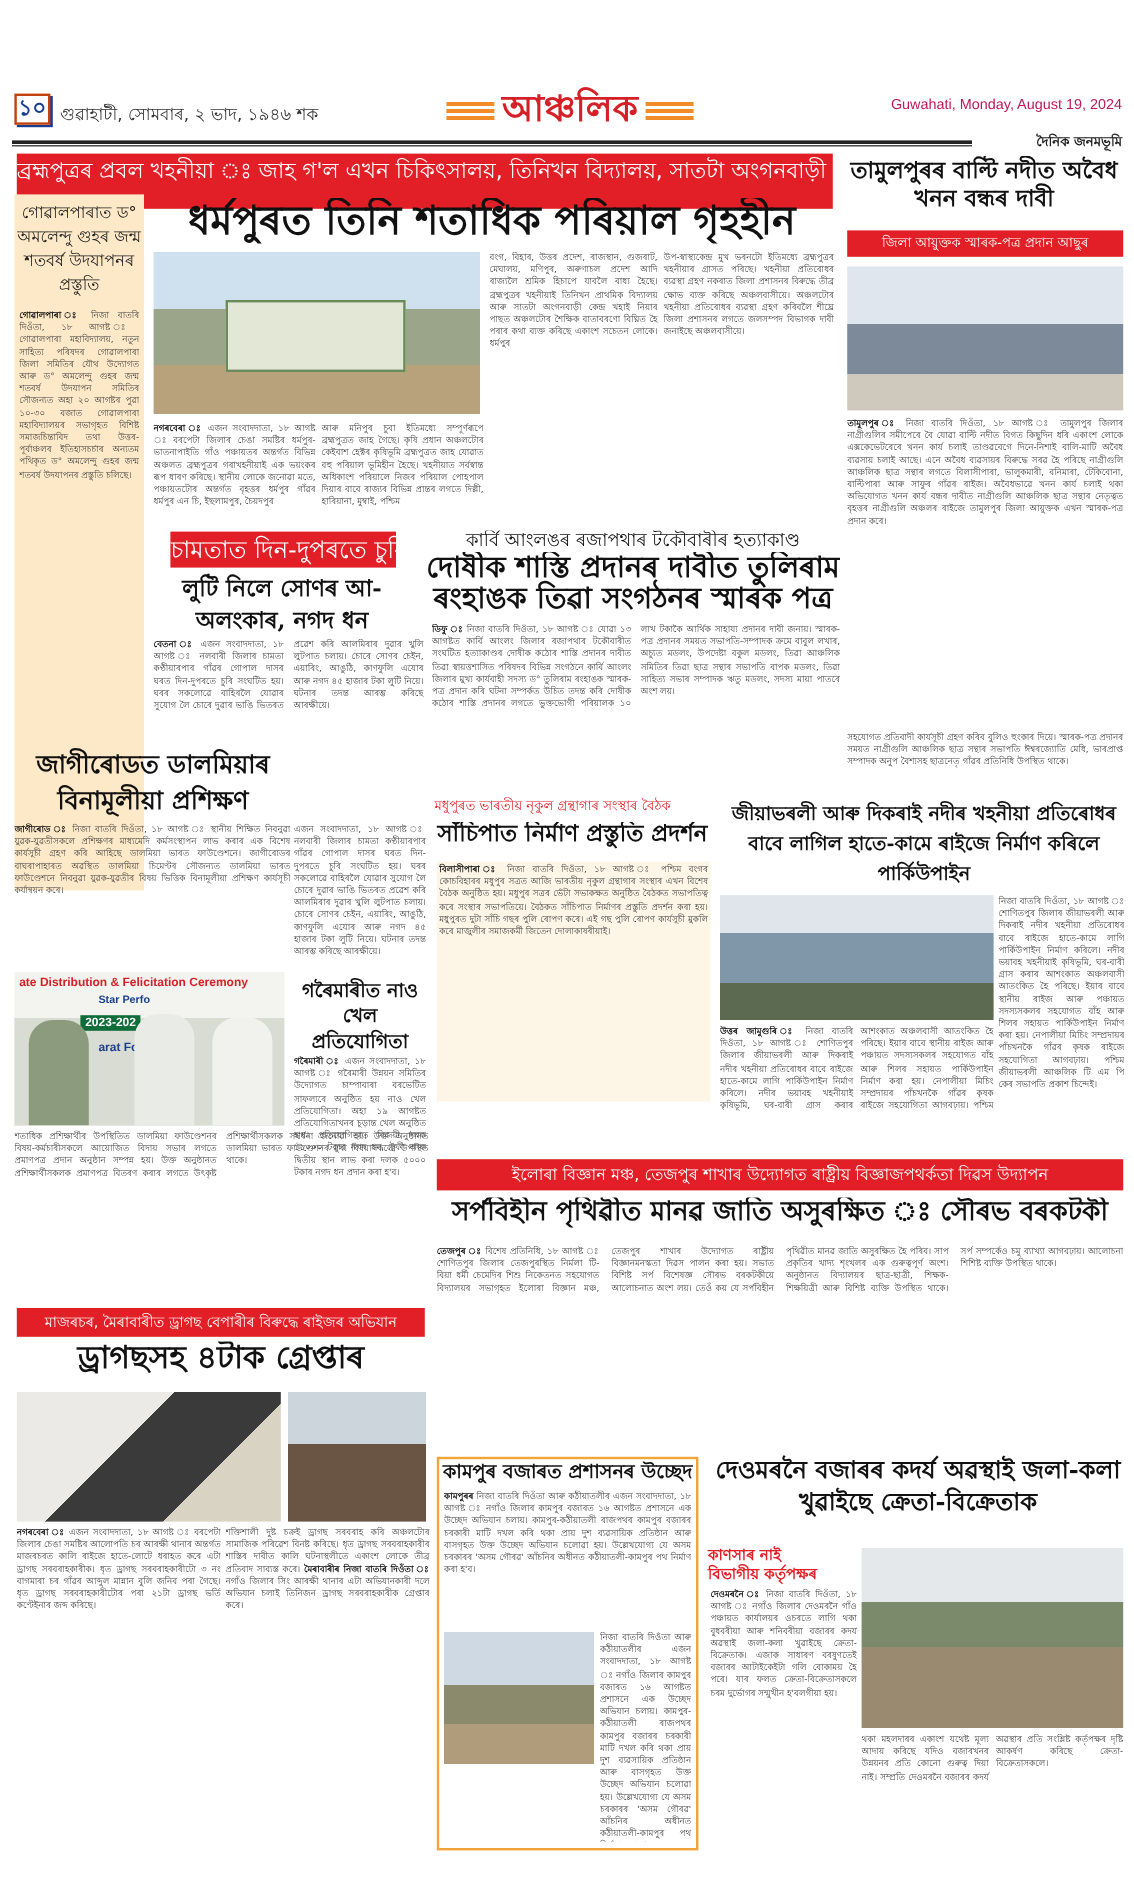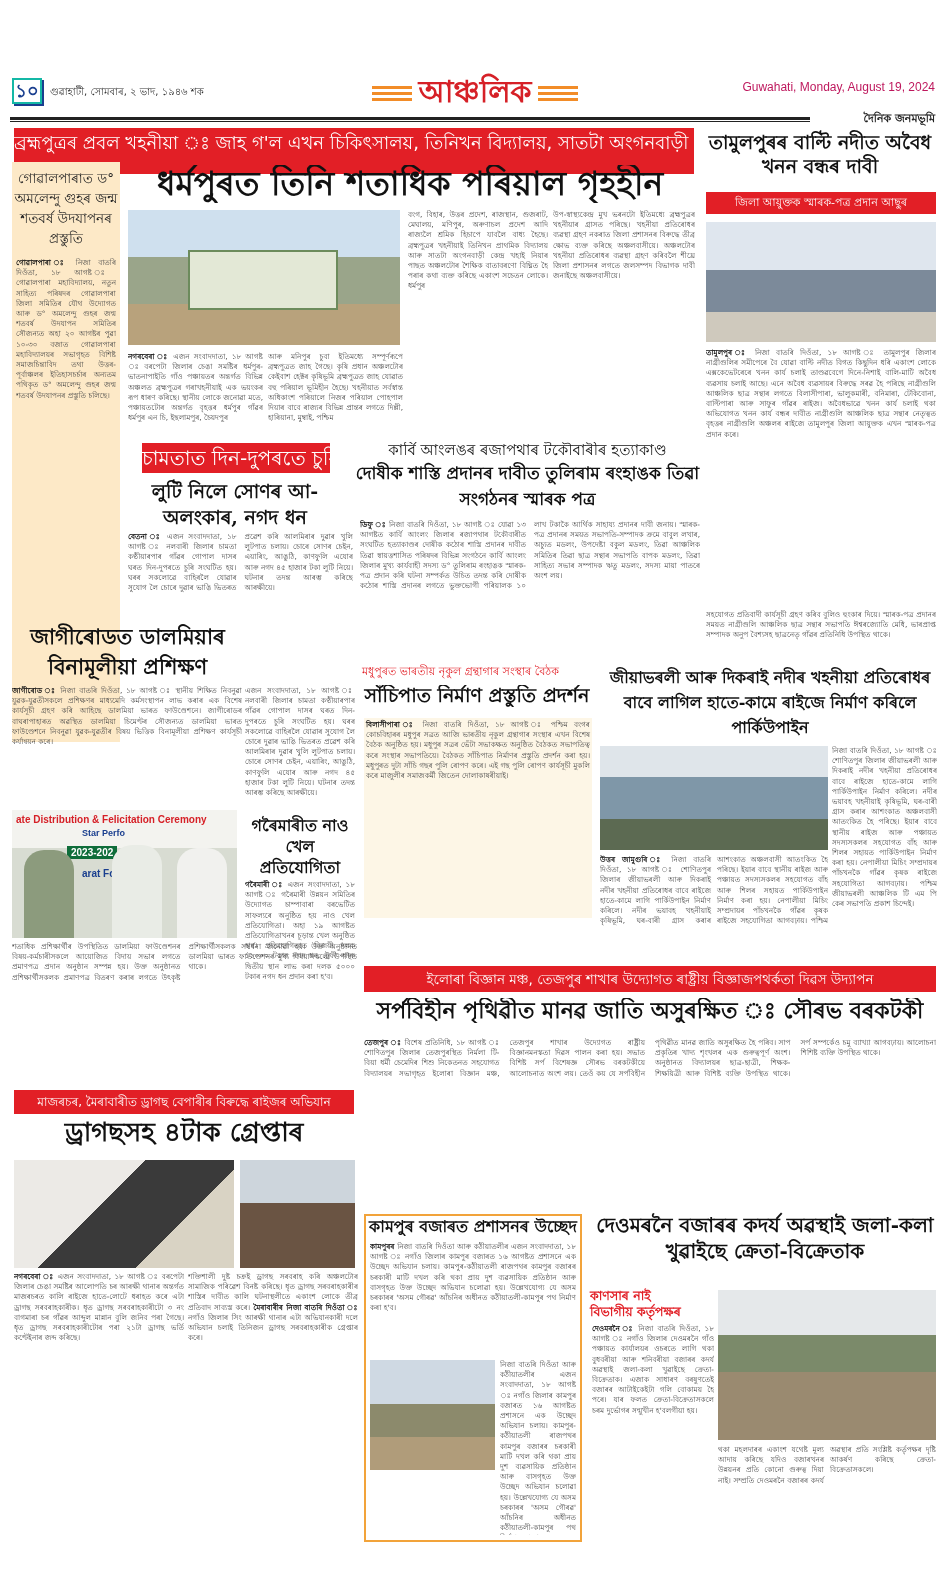--- a/index.html
+++ b/index.html
@@ -1,19 +1,19 @@
 <!DOCTYPE html>
 <html><head>
 <meta charset="utf-8">
 <style>
   *{box-sizing:border-box;margin:0;padding:0}
   body{width:945px;height:1570px;background:#fff;font-family:"DejaVu Sans",sans-serif;color:#222;position:relative;overflow:hidden}
   .abs{position:absolute}
-  .pageno{left:12px;top:78px;width:30px;height:26px;border:2px solid #14b8a6;color:#1a3f8f;font-weight:bold;font-size:18px;line-height:22px;text-align:center;box-shadow:2px 2px 0 #1a3f8f}
-  .dateline-as{left:50px;top:84px;font-size:10px;color:#333}
+  .pageno{left:12px;top:78px;width:30px;height:26px;border:2px solid #c2410c;color:#1a3f8f;font-weight:bold;font-size:18px;line-height:22px;text-align:center;box-shadow:2px 2px 0 #1a3f8f}
+  .dateline-as{left:50px;top:84px;font-size:14px;color:#333}
   .logo{left:345px;top:74px;width:260px;height:36px;text-align:center;font-family:"DejaVu Serif",serif;font-weight:bold;font-size:30px;color:#d62027;line-height:36px}
   .logo .bars{display:inline-block;vertical-align:middle;width:40px;height:16px;background:repeating-linear-gradient(#f28c28 0 3px,transparent 3px 6px);margin:0 6px}
   .dateline-en{right:10px;top:80px;font-family:"Liberation Sans",sans-serif;font-size:12px;color:#be185d}
   .rule{left:10px;top:117px;width:800px;height:5px;border-top:3px solid #222;border-bottom:1px solid #222}
   .paper{right:10px;top:110px;font-size:11px;font-weight:bold;color:#222}
   .redbar{background:#e21f26;color:#fff;font-family:"DejaVu Sans",sans-serif;white-space:nowrap;overflow:hidden;text-align:center}
   .hl{font-family:"DejaVu Serif",serif;color:#111;text-align:center;line-height:1.15;overflow:hidden}
   .body{font-size:7.3px;line-height:10.2px;color:#444;text-align:justify;overflow:hidden}
   .body b{color:#111}
   .photo{background:#b9c3b1;overflow:hidden}
@@ -48,21 +48,21 @@
 <div class="abs hl" style="left:704px;top:130px;width:232px;font-size:19px;font-weight:bold;line-height:24px">তামুলপুৰৰ বাল্টি নদীত অবৈধ খনন বন্ধৰ দাবী</div>
 <div class="abs redbar" style="left:706px;top:192px;width:230px;height:22px;font-size:11px;line-height:22px">জিলা আয়ুক্তক স্মাৰক-পত্ৰ প্ৰদান আছুৰ</div>
 <div class="abs photo" style="left:706px;top:222px;width:230px;height:120px;background:linear-gradient(180deg,#dfe6ee 0 40%,#7c8a9a 40% 75%,#cfc9bd 75%)"></div>
 <div class="abs body" style="left:706px;top:348px;width:230px;height:480px"><b>তামুলপুৰ ঃ</b> <span>নিজা বাতৰি দিওঁতা, ১৮ আগষ্ট ঃ তামুলপুৰ জিলাৰ নাগ্ৰীগুলিৰ সমীপেৰে বৈ যোৱা বাল্টি নদীত বিগত কিছুদিন ধৰি একাংশ লোকে এক্সকেভেটৰেৰে খনন কাৰ্য চলাই তাণ্ডৱবেগে দিনে-নিশাই বালি-মাটি অবৈধ ব্যৱসায় চলাই আছে। এনে অবৈধ ব্যৱসায়ৰ বিৰুদ্ধে সৰৱ হৈ পৰিছে নাগ্ৰীগুলি আঞ্চলিক ছাত্ৰ সন্থাৰ লগতে বিলাসীপাৰা, ভালুকমাৰী, বনিমাৰা, টেকিবোনা, বাল্টিপাৰা আৰু সাফুৰ গাঁৱৰ ৰাইজ। অবৈধভাৱে খনন কাৰ্য চলাই থকা অভিযোগত খনন কাৰ্য বন্ধৰ দাবীত নাগ্ৰীগুলি আঞ্চলিক ছাত্ৰ সন্থাৰ নেতৃত্বত বৃহত্তৰ নাগ্ৰীগুলি অঞ্চলৰ ৰাইজে তামুলপুৰ জিলা আয়ুক্তক এখন স্মাৰক-পত্ৰ প্ৰদান কৰে।</span></div>
 
 <div class="abs redbar" style="left:142px;top:443px;width:188px;height:30px;font-size:20px;line-height:30px">চামতাত দিন-দুপৰতে চুৰি</div>
 <div class="abs hl" style="left:125px;top:478px;width:220px;font-size:19px;font-weight:bold;line-height:26px">লুটি নিলে সোণৰ আ-অলংকাৰ, নগদ ধন</div>
 <div class="abs body" style="left:128px;top:532px;width:225px;height:80px;column-count:2;column-gap:8px"><b>বেতনা ঃ</b> <span>এজন সংবাদদাতা, ১৮ আগষ্ট ঃ নলবাৰী জিলাৰ চামতা কণ্ঠীয়াৰপাৰ গাঁৱৰ গোপাল দাসৰ ঘৰত দিন-দুপৰতে চুৰি সংঘটিত হয়। ঘৰৰ সকলোৱে বাহিৰলৈ যোৱাৰ সুযোগ লৈ চোৰে দুৱাৰ ভাঙি ভিতৰত প্ৰৱেশ কৰি আলমিৰাৰ দুৱাৰ খুলি লুটপাত চলায়। চোৰে সোণৰ চেইন, এয়াৰিং, আঙুঠি, কাণফুলি এযোৰ আৰু নগদ ৪৫ হাজাৰ টকা লুটি নিয়ে। ঘটনাৰ তদন্ত আৰম্ভ কৰিছে আৰক্ষীয়ে।</span></div>
 
 <div class="abs hl" style="left:355px;top:442px;width:345px;font-size:15px">কাৰ্বি আংলঙৰ ৰজাপথাৰ টকৌবাৰীৰ হত্যাকাণ্ড</div>
-<div class="abs hl" style="left:355px;top:460px;width:345px;font-size:17px;font-weight:bold;line-height:26px">দোষীক শাস্তি প্ৰদানৰ দাবীত তুলিৰাম ৰংহাঙক তিৱা সংগঠনৰ স্মাৰক পত্ৰ</div>
+<div class="abs hl" style="left:355px;top:460px;width:345px;font-size:24px;font-weight:bold;line-height:26px">দোষীক শাস্তি প্ৰদানৰ দাবীত তুলিৰাম ৰংহাঙক তিৱা সংগঠনৰ স্মাৰক পত্ৰ</div>
 <div class="abs body" style="left:360px;top:520px;width:340px;height:122px;column-count:2;column-gap:8px"><b>ডিফু ঃ</b> <span>নিজা বাতৰি দিওঁতা, ১৮ আগষ্ট ঃ যোৱা ১৩ আগষ্টত কাৰ্বি আংলং জিলাৰ ৰজাপথাৰ টকৌবাৰীত সংঘটিত হত্যাকাণ্ডৰ দোষীক কঠোৰ শাস্তি প্ৰদানৰ দাবীত তিৱা স্বায়ত্তশাসিত পৰিষদৰ বিভিন্ন সংগঠনে কাৰ্বি আংলং জিলাৰ মুখ্য কাৰ্যবাহী সদস্য ড° তুলিৰাম ৰংহাঙক স্মাৰক-পত্ৰ প্ৰদান কৰি ঘটনা সম্পৰ্কত উচিত তদন্ত কৰি দোষীক কঠোৰ শাস্তি প্ৰদানৰ লগতে ভুক্তভোগী পৰিয়ালক ১০ লাখ টকাকৈ আৰ্থিক সাহায্য প্ৰদানৰ দাবী জনায়। স্মাৰক-পত্ৰ প্ৰদানৰ সময়ত সভাপতি-সম্পাদক ক্ৰমে বাবুল লখাৰ, অচ্যুত মডলং, উপদেষ্টা বকুল মডলং, তিৱা আঞ্চলিক সমিতিৰ তিৱা ছাত্ৰ সন্থাৰ সভাপতি বাপক মডলং, তিৱা সাহিত্য সভাৰ সম্পাদক ঋতু মডলং, সদস্য মায়া পাতৰে অংশ লয়।</span></div>
 <div class="abs body" style="left:706px;top:610px;width:230px;height:32px">সহযোগত প্ৰতিবাদী কাৰ্যসূচী গ্ৰহণ কৰিব বুলিও হুংকাৰ দিয়ে। স্মাৰক-পত্ৰ প্ৰদানৰ সময়ত নাগ্ৰীগুলি আঞ্চলিক ছাত্ৰ সন্থাৰ সভাপতি ঈশ্বৰজ্যোতি মেধি, ভাৰপ্ৰাপ্ত সম্পাদক অনুপ বৈশ্যসহ ছাত্ৰনেতৃ গাঁৱৰ প্ৰতিনিধি উপস্থিত থাকে।</div>
 
 <div class="abs hl" style="left:10px;top:622px;width:235px;font-size:21px;font-weight:bold;line-height:30px">জাগীৰোডত ডালমিয়াৰ বিনামূলীয়া প্ৰশিক্ষণ</div>
 <div class="abs body" style="left:12px;top:686px;width:230px;height:120px"><b>জাগীৰোড ঃ</b> <span>নিজা বাতৰি দিওঁতা, ১৮ আগষ্ট ঃ স্থানীয় শিক্ষিত নিবনুৱা যুৱক-যুৱতীসকলে প্ৰশিক্ষণৰ মাধ্যমেদি কৰ্মসংস্থাপন লাভ কৰাৰ এক বিশেষ কাৰ্যসূচী গ্ৰহণ কৰি আহিছে ডালমিয়া ভাৰত ফাউণ্ডেশনে। জাগীৰোডৰ বাঘৰাপাহাৰত অৱস্থিত ডালমিয়া চিমেণ্টৰ সৌজন্যত ডালমিয়া ভাৰত ফাউণ্ডেশনে নিবনুৱা যুৱক-যুৱতীৰ বিষয় ভিত্তিক বিনামূলীয়া প্ৰশিক্ষণ কাৰ্যসূচী কৰ্যান্বয়ন কৰে।</span></div>
 <div class="abs photo" style="left:12px;top:810px;width:225px;height:128px;background:linear-gradient(180deg,#f3f3ef 0 30%,#d8dcd2 30%)">
   <div style="position:absolute;left:4px;top:4px;font-family:'Liberation Sans',sans-serif;font-weight:bold;font-size:10px;color:#d62027;white-space:nowrap">ate Distribution &amp; Felicitation Ceremony</div>
   <div style="position:absolute;left:70px;top:18px;font-family:'Liberation Sans',sans-serif;font-weight:bold;font-size:9px;color:#1a3f8f">Star Perfo</div>
   <div style="position:absolute;left:55px;top:36px;background:#0f6d3a;color:#fff;font-family:'Liberation Sans',sans-serif;font-weight:bold;font-size:10px;padding:1px 4px">2023-202</div>
   <div style="position:absolute;left:70px;top:58px;font-family:'Liberation Sans',sans-serif;font-weight:bold;font-size:10px;color:#1a3f8f">arat Fo</div>

